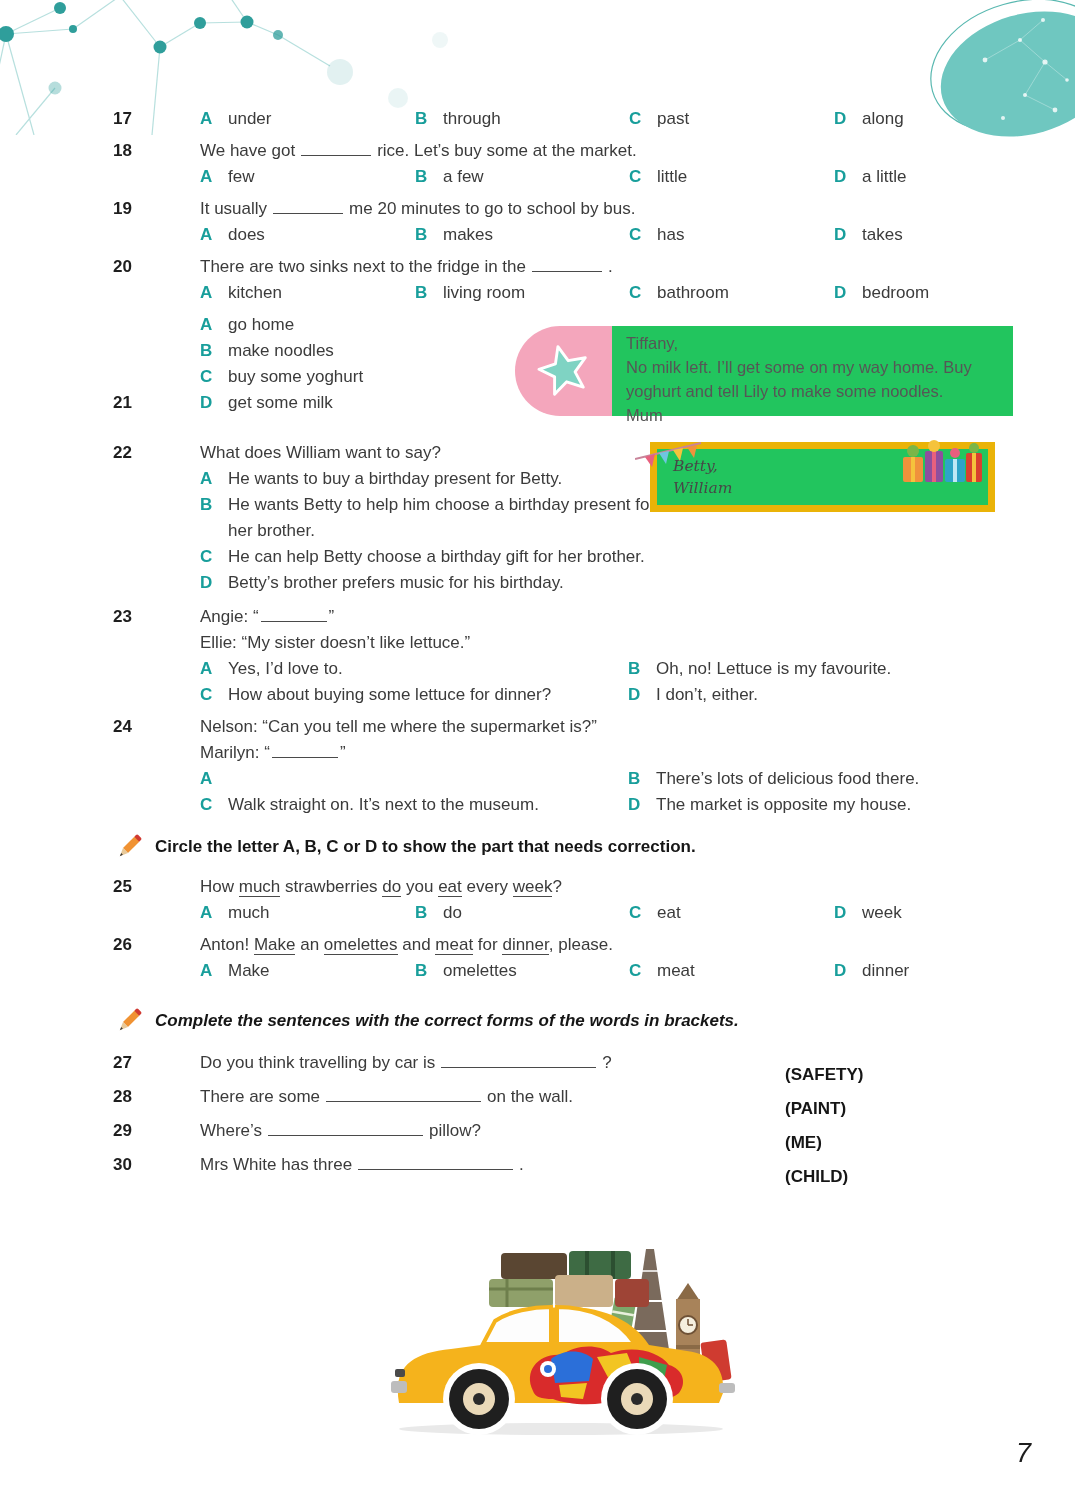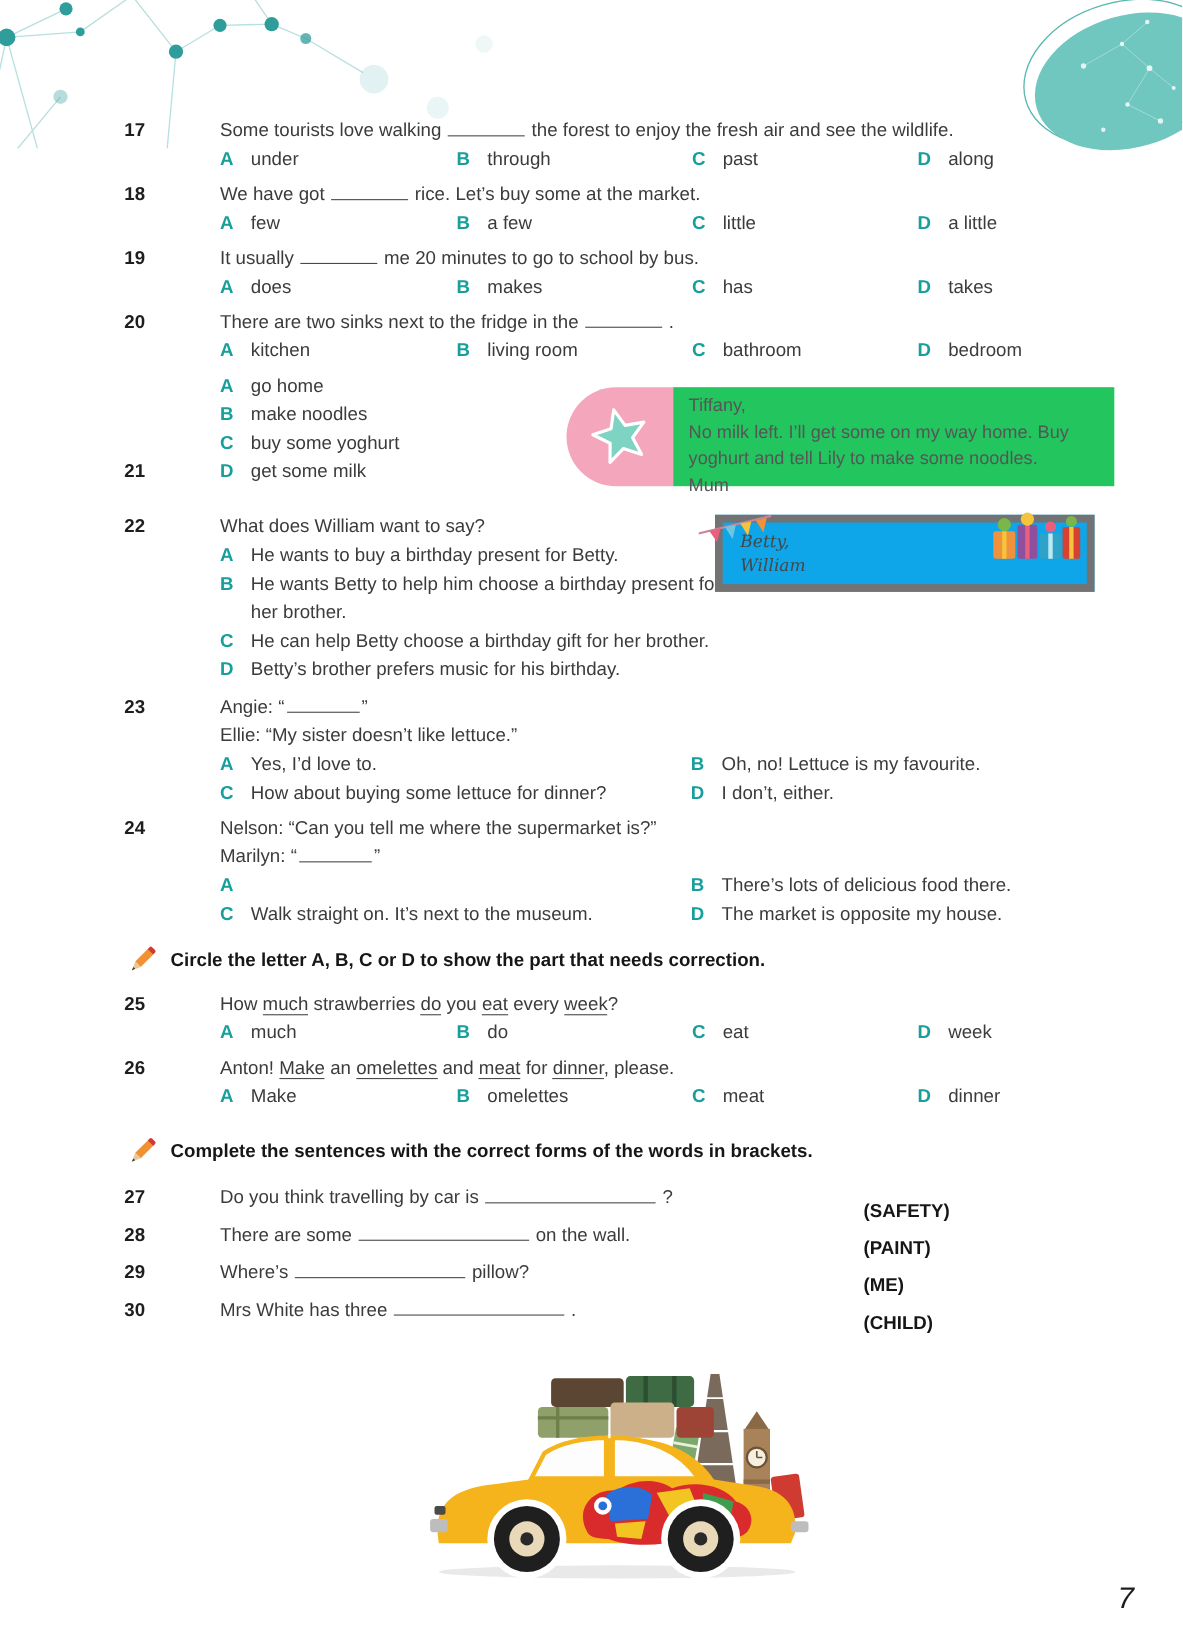--- a/index.html
+++ b/index.html
@@ -16,31 +16,31 @@
   .optsv{display:flex;flex-direction:column;}
   .opt{display:flex;align-items:flex-start;}
   .letter{color:#189e9b;font-weight:700;width:15px;margin-right:13px;flex-shrink:0;}
   .optlabel{color:#3b3b3b;}
   .optlong{max-width:455px;}
   .blank{display:inline-block;width:70px;height:13px;border-bottom:1.4px solid #4a4a4a;margin:0 6px;vertical-align:baseline;}
   .blank-q{width:66px;margin:0 2px;}
   .blank-lg{width:155px;}
   .useg{border-bottom:1.4px solid #4a4a4a;padding-bottom:0px;}
   .instr{display:flex;align-items:center;margin:14px 0 12px 0;height:30px;}
-  .instr.second{margin-top:22px;margin-bottom:14px;}
+  .instr.second{margin-top:22px;margin-bottom:14px;font-style:italic;}
   .instr svg{margin-right:10px;flex-shrink:0;}
   .instr-text{font-weight:700;color:#161616;font-size:17px;}
   .qfill{margin-bottom:8px;}
   .bracket{position:absolute;left:672px;top:12px;font-weight:700;color:#161616;white-space:nowrap;}
   
   .note-mum{position:absolute;left:402px;top:14px;width:498px;height:90px;display:flex;}
   .note-tab{width:97px;background:#f4a6bc;border-radius:46px 0 0 46px;display:flex;align-items:center;justify-content:center;flex-shrink:0;}
   .note-paper{flex:1;background:#22c55e;padding:5px 14px 5px 14px;font-size:16.5px;line-height:24px;color:#565656;}
   
-  .note-william{position:absolute;left:537px;top:2px;width:345px;box-sizing:border-box;border:7px solid #737373;background:#0ea5e9;padding:6px 12px 6px 16px;
+  .note-william{position:absolute;left:537px;top:2px;width:345px;box-sizing:border-box;border:7px solid #eab308;background:#22c55e;padding:6px 12px 6px 16px;
                 font-family:"DejaVu Serif",serif;font-style:italic;font-size:15.5px;line-height:22px;color:#474747;}
   .note-william .wbody{text-align:justify;}
   .wn-bunting{position:absolute;top:-12px;left:-22px;}
   .wn-gifts{position:absolute;top:-10px;right:2px;}
   .car-illustration{position:absolute;left:383px;top:1241px;}
   .page-number{position:absolute;right:44px;bottom:34px;font-size:27px;color:#1d1d1d;font-style:italic;}
 </style>
 </head>
 <body>
 
@@ -98,21 +98,20 @@
       <circle cx="118" cy="20" r="2"></circle>
       <circle cx="78" cy="118" r="2"></circle>
     </g>
   </svg>
 
   <div class="content">
 
     <div class="q">
       <div class="qnum">17</div>
       <div class="qbody">
-        <div><span>Some tourists love walking</span><span class="blank"></span><span>the forest to enjoy the fresh air and see the wildlife.</span></div>
         <div class="opts4">
           <div class="opt">
               <span class="letter">A</span>
               <span class="optlabel">under</span>
             </div>
           <div class="opt">
               <span class="letter">B</span>
               <span class="optlabel">through</span>
             </div>
           <div class="opt">

